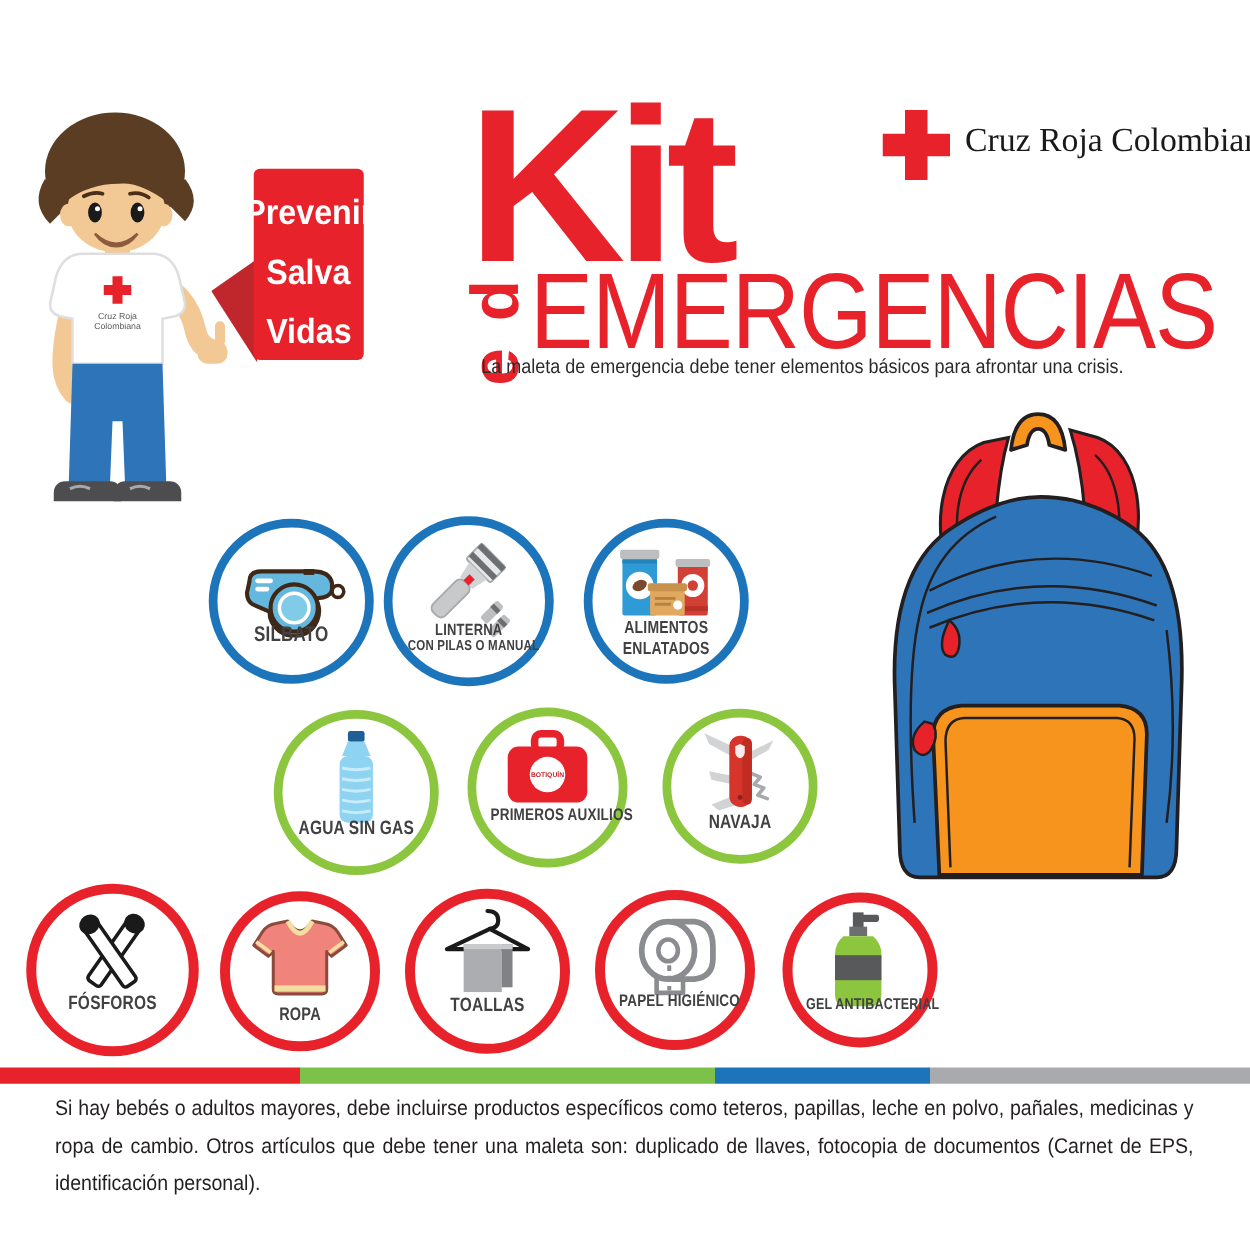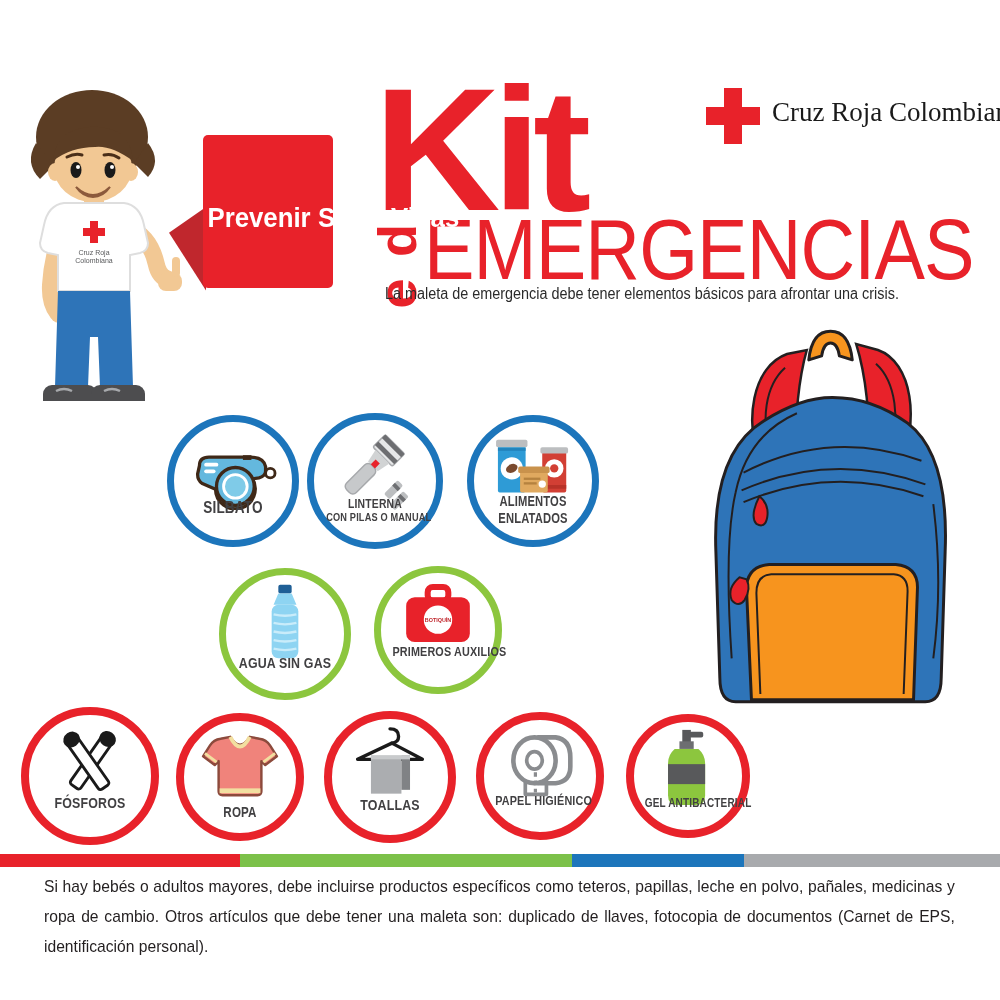--- a/index.html
+++ b/index.html
@@ -18,22 +18,22 @@
   .de-col{left:368px;top:214px;width:58px;}
   .de-letter{display:block;width:58px;height:53px;transform:rotate(-90deg);
              font-size:54px;line-height:53px;font-weight:700;color:var(--red);text-align:center;}
   .emerg{left:424px;top:206px;font-size:86px;line-height:1;font-weight:400;color:var(--red);
          letter-spacing:-1px;transform:scaleX(.88);transform-origin:left top;white-space:nowrap;}
   .subtitle{left:385px;top:285px;font-size:16px;color:#2B2B2B;white-space:nowrap;
             transform:scaleX(.9);transform-origin:left top;}
   .brand-text{left:772px;top:97px;font-family:"Liberation Serif", serif;font-size:27px;color:#1A1A1A;white-space:nowrap;}
 
   
-  .bubble{left:203px;top:135px;width:130px;height:153px;background:var(--red);
-          border-radius:5px;z-index:3;display:flex;flex-direction:row;align-items:center;
+  .bubble{left:203px;top:135px;width:88px;height:153px;background:var(--red);
+          border-radius:5px;z-index:3;display:flex;flex-direction:column;align-items:center;
           padding-top:12px;box-sizing:border-box;justify-content:space-between;}
   .bubble-line{color:#fff;font-weight:700;font-size:28px;line-height:46px;
                transform:scaleX(.92);white-space:nowrap;}
   .bubble-tail{left:169px;top:207px;width:37px;height:86px;background:var(--dkred);
                clip-path:polygon(100% 0, 0 30%, 100% 97%);z-index:2;}
   .character{left:12px;top:85px;z-index:4;}
 
   
   .circle{position:absolute;border-radius:50%;background:#fff;box-sizing:border-box;}
   .row-blue{border:7px solid var(--blue);}
@@ -220,20 +220,38 @@
         <rect x="6" y="16" width="74" height="52" rx="10" fill="#E8222A"></rect>
         <circle cx="43" cy="42" r="16.5" fill="#fff"></circle>
         <text x="43" y="44.5" text-anchor="middle" font-size="6.3" font-weight="bold" fill="#C0272D">BOTIQUÍN</text>
       </svg>
     </div>
     <div class="lbl-wrap" style="bottom:27px">
       <span class="lbl" style="font-size:13.5px">PRIMEROS AUXILIOS</span>
     </div>
   </div>
 
+  <div class="circle row-green" style="left:530px;top:567px;width:124px;height:124px">
+    <div class="ic" style="top:5px">
+      <svg width="80" height="78" viewBox="0 0 84 82">
+        <path d="M38,20 L12,8 L16,17 L38,29 Z" fill="#D1D3D4"></path>
+        <path d="M36,44 L16,40 L18,47 L36,51 Z" fill="#D1D3D4"></path>
+        <path d="M38,60 L18,68 L24,73 L40,68 Z" fill="#D1D3D4"></path>
+        <path d="M50,24 L70,14 L66,22 L52,30 Z" fill="#D1D3D4"></path>
+        <path d="M52,42 l7,3 l-5,6 l8,3 l-5,6 l8,3" fill="none" stroke="#A7A9AC" stroke-width="3" stroke-linejoin="round" stroke-linecap="round"></path>
+        <rect x="33" y="10" width="19" height="60" rx="9" fill="#D6352B"></rect>
+        <rect x="44" y="12" width="8" height="56" rx="4" fill="#C02B22"></rect>
+        <path d="M42,17 l4,2 v5 q0,4 -4,5 q-4,-1 -4,-5 v-5 z" fill="#fff" opacity=".9"></path>
+        <circle cx="42" cy="62" r="2" fill="#8E1F18"></circle>
+      </svg>
+    </div>
+    <div class="lbl-wrap" style="bottom:16px">
+      <span class="lbl" style="font-size:15.5px">NAVAJA</span>
+    </div>
+  </div>
 
   <div class="circle row-red" style="left:21px;top:707px;width:138px;height:138px">
     <div class="ic" style="top:10px">
       <svg width="94" height="80" viewBox="0 0 96 84">
         <g transform="rotate(35 48 42)">
           <rect x="41" y="6" width="13" height="64" rx="3" fill="#fff" stroke="#1A1A1A" stroke-width="3"></rect>
           <ellipse cx="47.5" cy="9" rx="9" ry="8" fill="#1A1A1A"></ellipse>
         </g>
         <g transform="rotate(-35 48 42)">
           <rect x="41" y="6" width="13" height="64" rx="3" fill="#fff" stroke="#1A1A1A" stroke-width="3"></rect>

